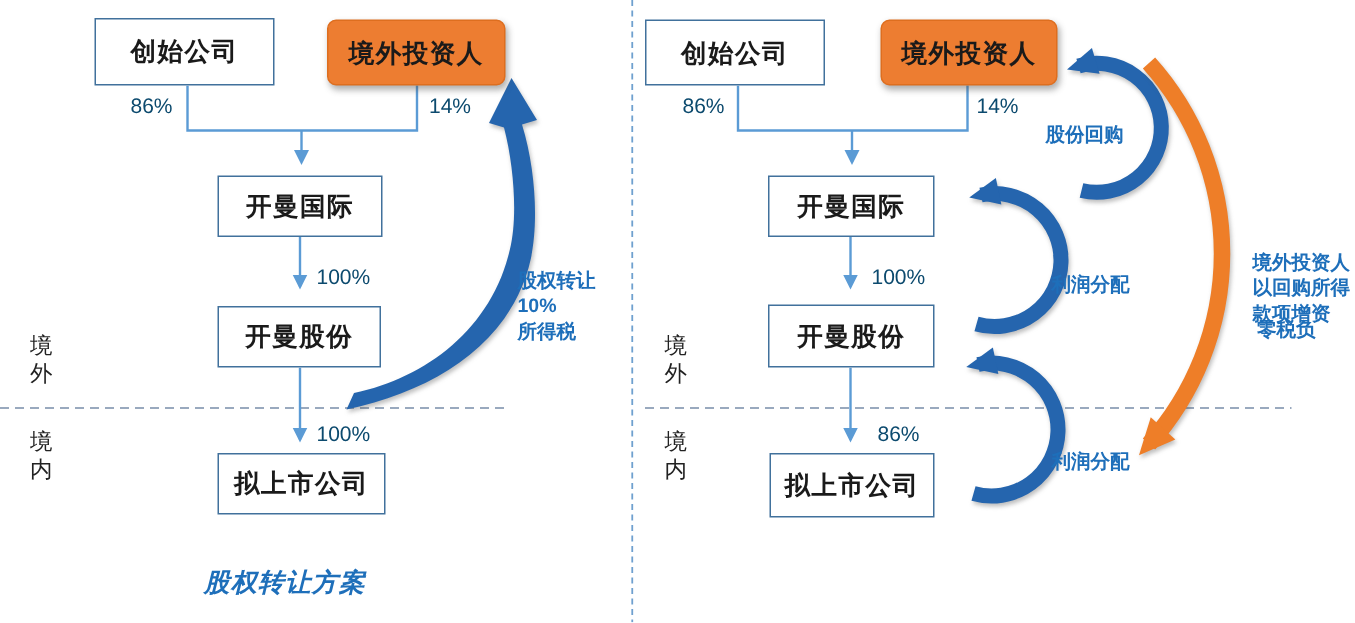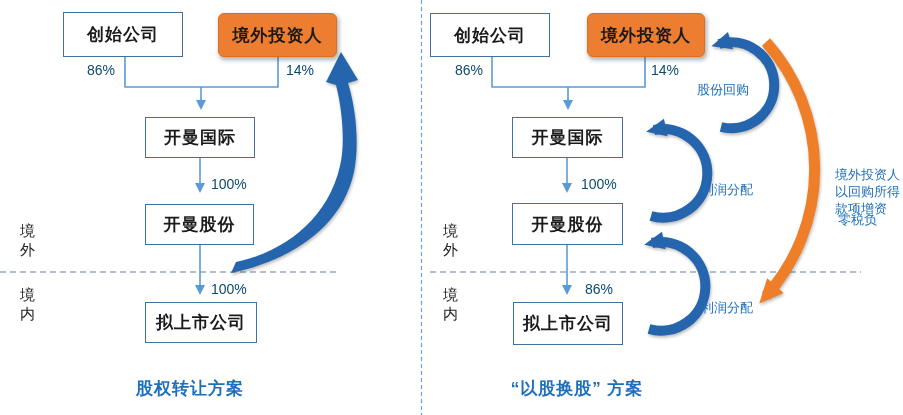--- a/index.html
+++ b/index.html
@@ -20,26 +20,26 @@
     box-shadow:1.5px 2.5px 4px rgba(80,80,80,.45);
   }
   .pct {
     position:absolute; z-index:2; font-size:14px; color:#0c4a6e;
   }
   .region {
     position:absolute; z-index:2; font-size:15px; color:#222;
     line-height:19px; white-space:pre-line; letter-spacing:1px;
   }
   .note {
-    position:absolute; z-index:2; font-size:13px; font-weight:normal;
+    position:absolute; z-index:2; font-size:13px; font-weight:bold;
     color:#1E6FBA; line-height:17px; white-space:pre-line;
   }
   .title {
     position:absolute; z-index:2; font-size:17px; font-weight:bold;
-    color:#1E6FBA; text-align:center; letter-spacing:1px;
+    color:#1E6FBA; text-align:center; letter-spacing:1px;font-style:italic;
   }
   .shadowed { filter:drop-shadow(1.5px 2.5px 1.5px rgba(70,70,70,.35)); }
 </style>
 </head>
 <body>
 
 <div id="stage">
 
   <svg id="art" width="903" height="415" viewBox="0 0 903 415">
     <defs>
@@ -101,20 +101,22 @@
   <div class="pct" style="left:87px; top:62px;">86%</div>
   <div class="pct" style="left:286px; top:62px;">14%</div>
   <div class="pct" style="left:211px; top:176px;">100%</div>
   <div class="pct" style="left:211px; top:281px;">100%</div>
 
   <div class="region" style="left:20px; top:221px;">境
 外</div>
   <div class="region" style="left:20px; top:285px;">境
 内</div>
 
+  <div class="note" style="left:345px; top:178px; width:78px;">股权转让10%
+所得税</div>
 
   <div class="title" style="left:110px; top:377px; width:160px;">股权转让方案</div>
 
   <div class="box" style="left:430px; top:13px; width:120px; height:44px;">
     <span>创始公司</span>
   </div>
   <div class="box orange" style="left:587px; top:13px; width:118px; height:44px;">
     <span>境外投资人</span>
   </div>
   <div class="box" style="left:512px; top:117px; width:111px; height:41px;">
@@ -138,15 +140,14 @@
 内</div>
 
   <div class="note" style="left:697px; top:81px;">股份回购</div>
   <div class="note" style="left:701px; top:181px;">利润分配</div>
   <div class="note" style="left:701px; top:299px;">利润分配</div>
   <div class="note" style="left:835px; top:166px; width:70px;">境外投资人
 以回购所得
 款项增资</div>
   <div class="note" style="left:838px; top:211px;">零税负</div>
 
-  <div class="title" style="left:472px; top:377px; width:210px;">“以股换股” 方案</div>
 
 </div>
 
 </body></html>

